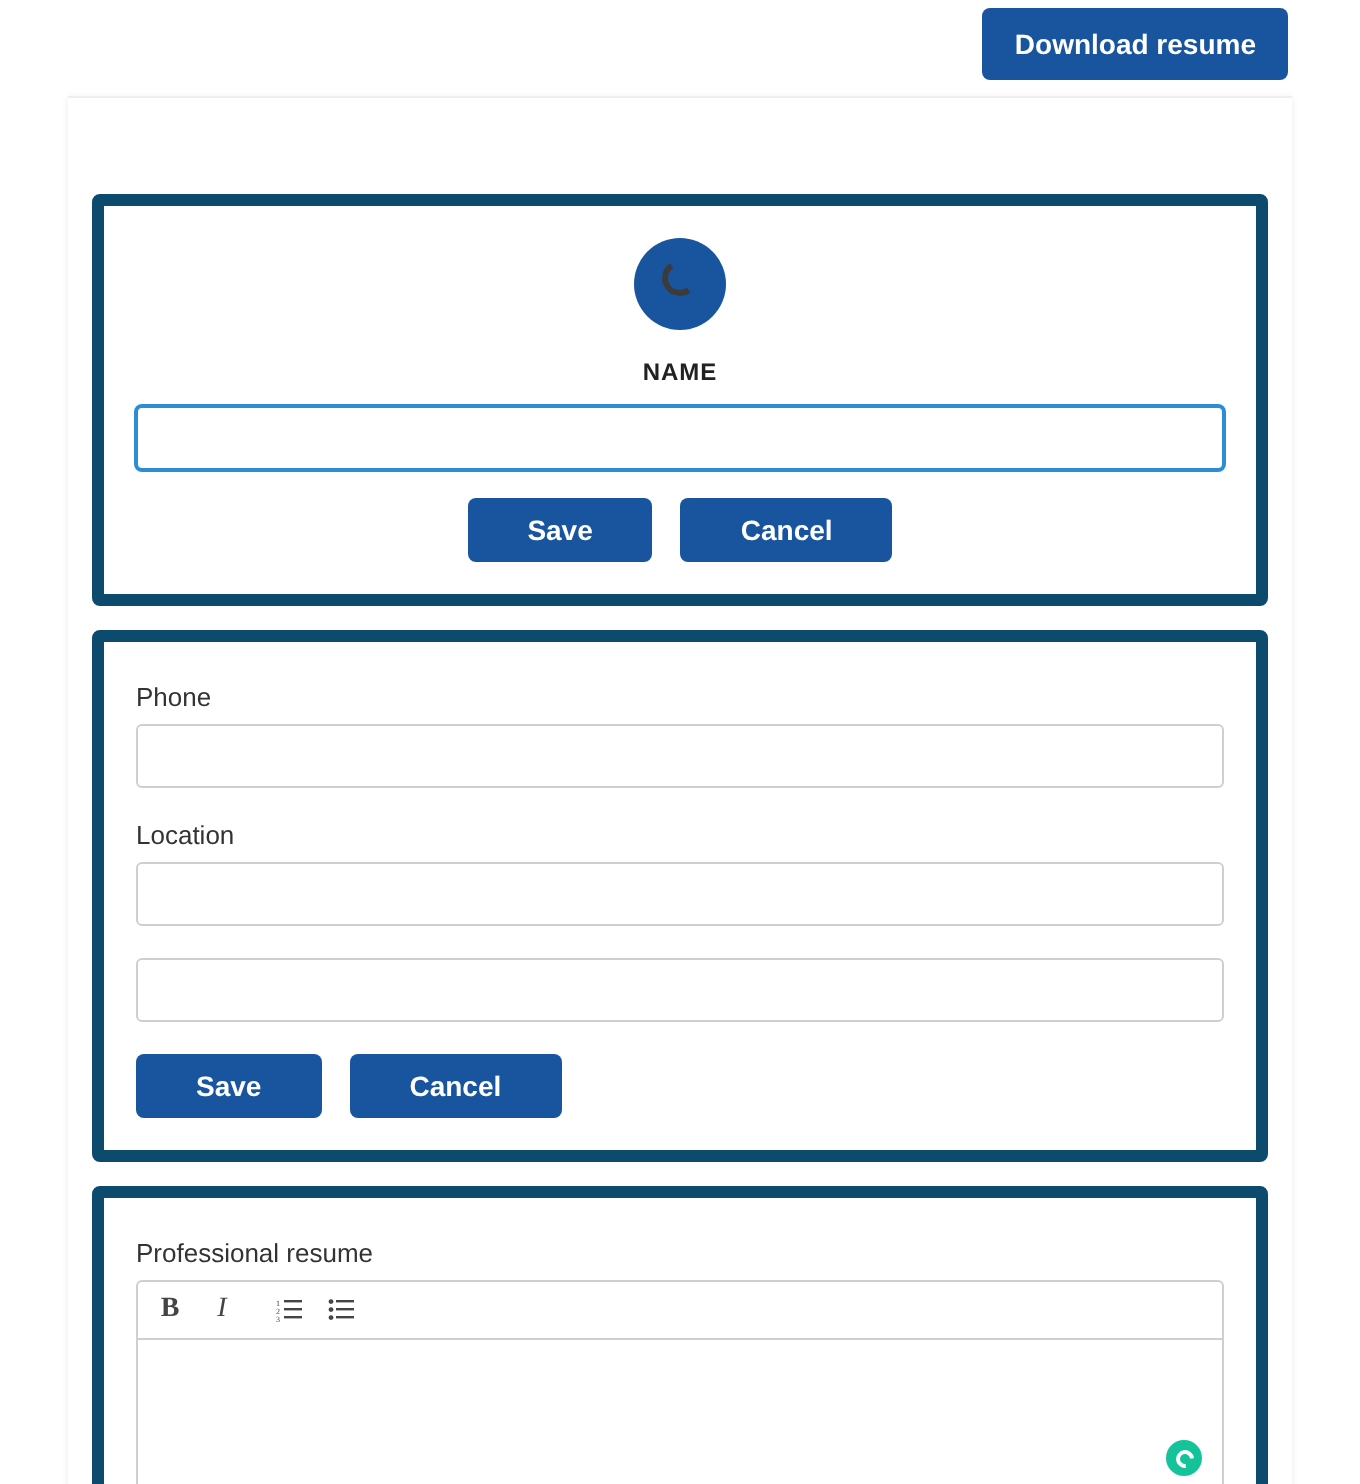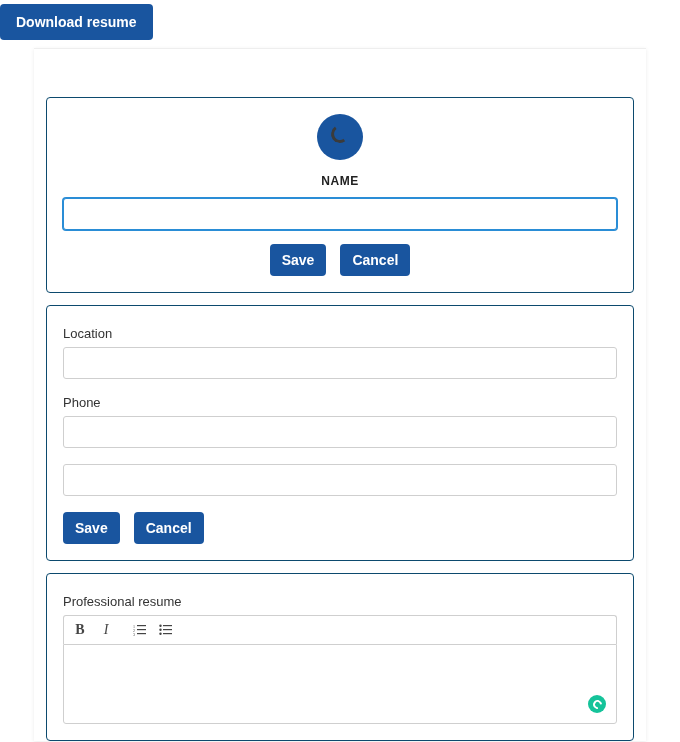--- a/index.html
+++ b/index.html
@@ -9,42 +9,42 @@
     }
     body {
       font-family: -apple-system, BlinkMacSystemFont, "Segoe UI", Arial, sans-serif;
       background: #ffffff;
       width: 680px;
       font-size: 14px;
       color: #333;
     }
     .header-bar {
       display: flex;
-      justify-content: flex-start;
+      justify-content: flex-end;
       padding: 4px 36px 0 0;
     }
     .download-btn {
       background: #19559f;
       color: #fff;
       font-weight: 600;
       font-size: 14px;
       padding: 10px 16px;
       border: none;
       border-radius: 4px;
       cursor: pointer;
     }
     .page-container {
       margin: 8px 34px 0 34px;
       background: #fff;
       border-top: 1px solid #eee;
       box-shadow: 0 1px 4px rgba(0,0,0,0.08);
       padding: 48px 12px 0 12px;
     }
     .card {
-      border: 1px solid #0c4a6e;
+      border: 6px solid #0c4a6e;
       border-radius: 4px;
       padding: 16px 16px;
       margin-bottom: 12px;
     }
     .avatar {
       width: 46px;
       height: 46px;
       border-radius: 50%;
       background: #19559f;
       margin: 0 auto 14px auto;
@@ -91,21 +91,21 @@
     .btn-row.center {
       justify-content: center;
     }
     .btn {
       background: #19559f;
       color: #fff;
       font-weight: 600;
       font-size: 14px;
       border: none;
       border-radius: 4px;
-      padding: 8px 12px;
+      padding: 8px 30px;
       cursor: pointer;
     }
     .field-label {
       font-size: 13px;
       color: #333;
       margin-bottom: 6px;
       margin-top: 4px;
     }
     .field-group {
       margin-bottom: 16px;
@@ -180,25 +180,25 @@
     <div class="name-label">NAME</div>
     <input type="text" class="field-input focused" value="" style="">
     <div class="btn-row center">
       <button class="btn">Save</button>
       <button class="btn">Cancel</button>
     </div>
   </div>
 
   <div class="card">
     <div class="field-group">
+      <div class="field-label">Phone</div>
+      <input type="text" class="field-input" value="" style="">
+    </div>
+    <div class="field-group">
       <div class="field-label">Location</div>
-      <input type="text" class="field-input" value="" style="">
-    </div>
-    <div class="field-group">
-      <div class="field-label">Phone</div>
       <input type="text" class="field-input" value="" style="">
     </div>
     <div class="field-group">
       <input type="text" class="field-input" value="" style="">
     </div>
     <div class="btn-row">
       <button class="btn">Save</button>
       <button class="btn">Cancel</button>
     </div>
   </div>

